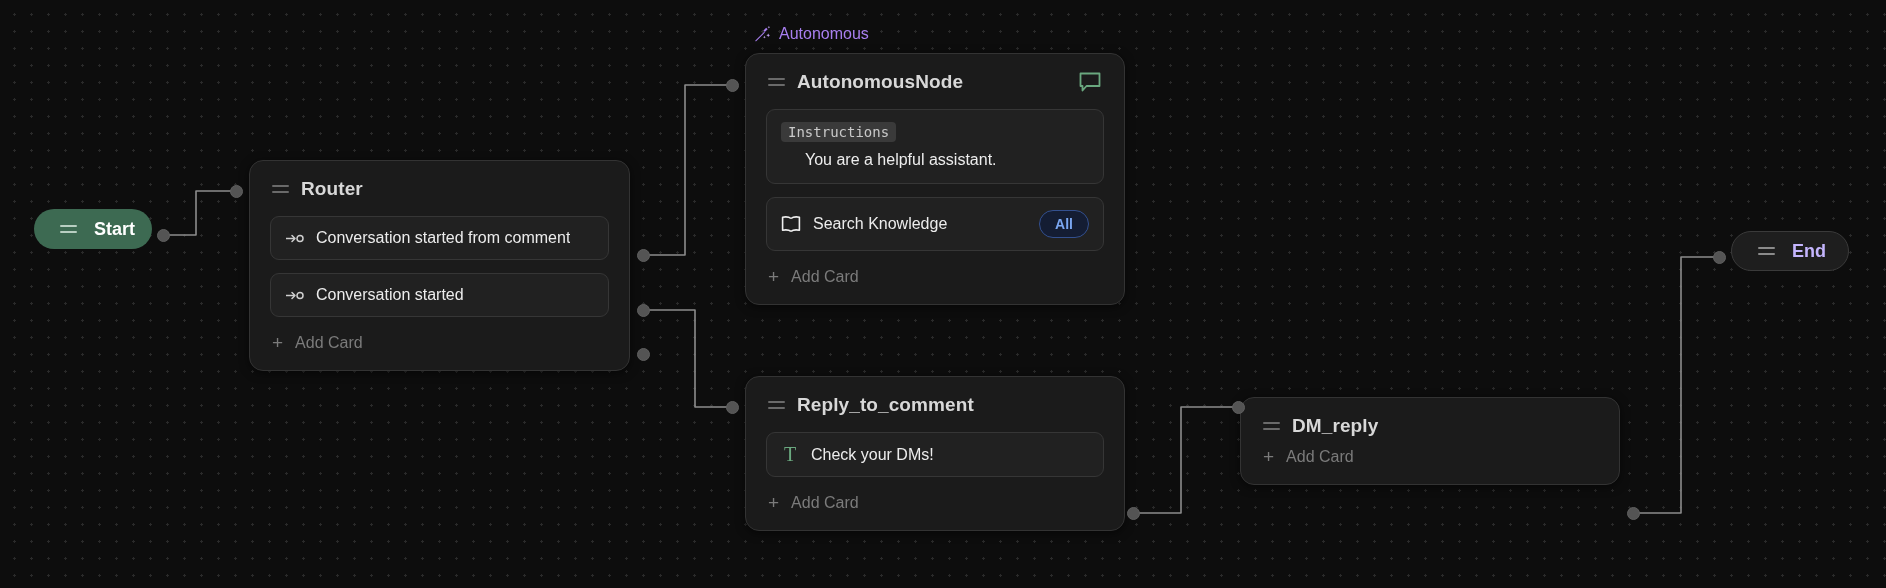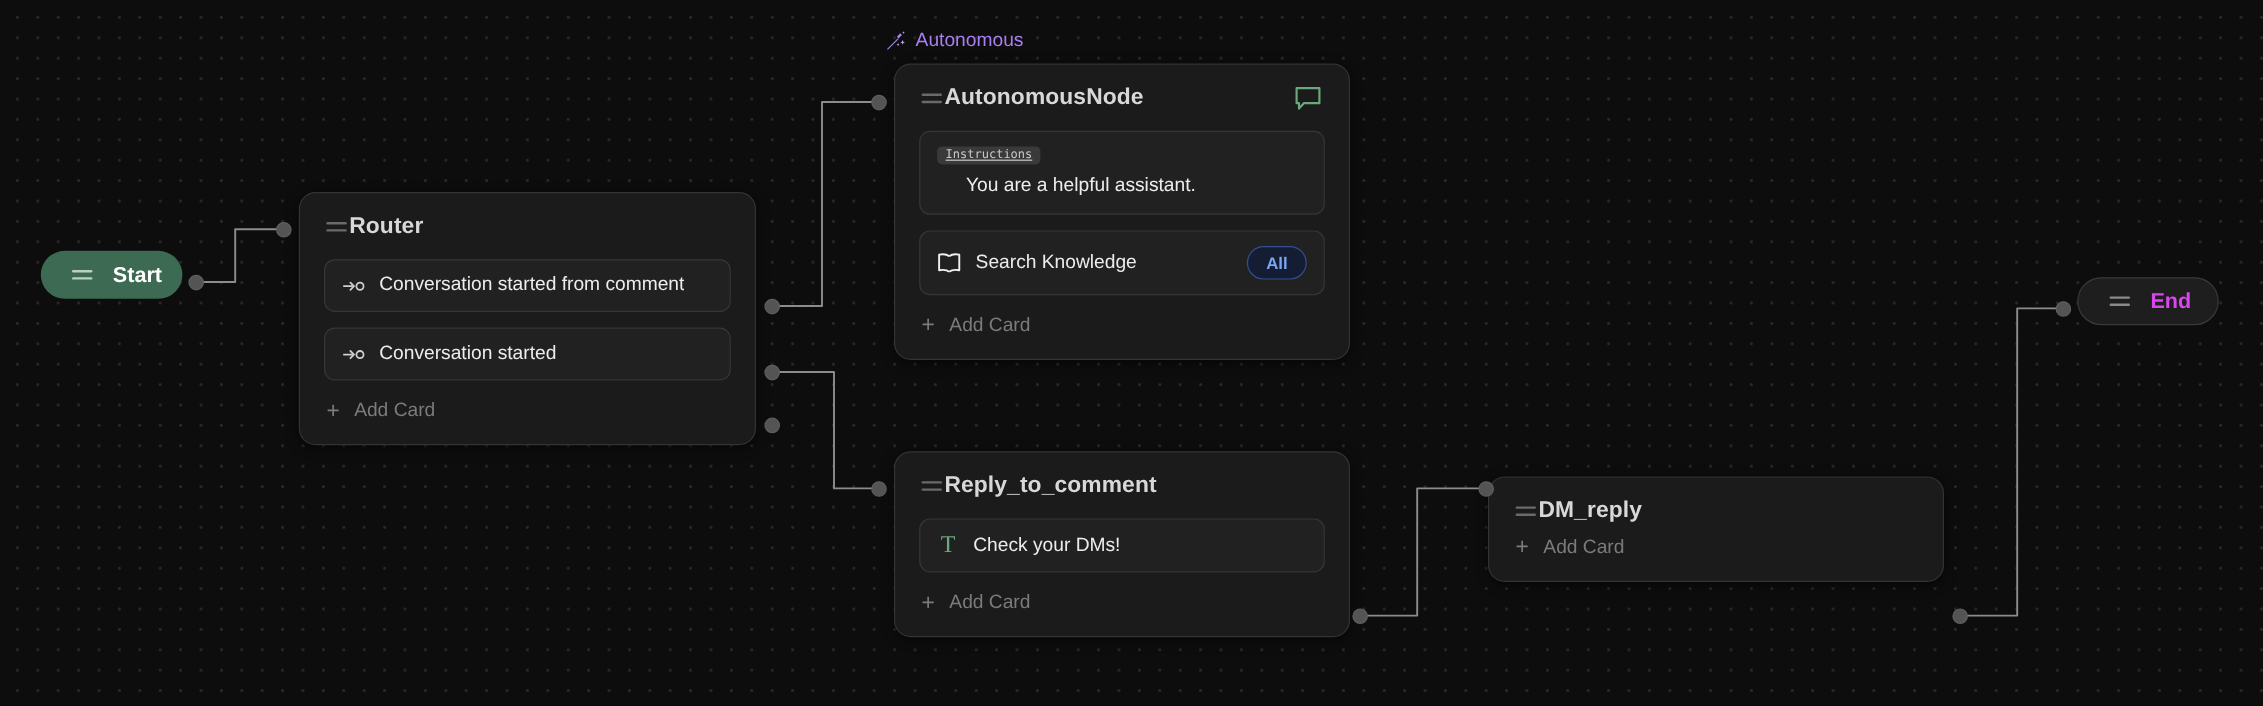--- a/index.html
+++ b/index.html
@@ -21,21 +21,21 @@
 
   
   .node {
     position: absolute;
     background: #1b1b1b;
     border: 1px solid #333333;
     border-radius: 14px;
     box-shadow: 0 2px 10px rgba(0,0,0,.55);
   }
   .node-head {
-    display: flex; align-items: center; gap: 2px;
+    display: flex; align-items: center; gap: 12px;
     padding: 17px 22px 0 22px;
   }
   .grip { display: flex; flex-direction: column; gap: 4px; width: 17px; flex: none; }
   .grip i { display: block; height: 1.6px; background: #6a6a6a; border-radius: 1px; }
   .node-title {
     font-size: 19px; font-weight: bold; color: #d8d8d8;
     letter-spacing: .1px; white-space: nowrap;
   }
   .head-spacer { flex: 1 1 auto; }
   .node-body { padding: 16px 20px 6px 20px; display: flex; flex-direction: column; gap: 13px; }
@@ -63,21 +63,21 @@
   .pill {
     position: absolute;
     display: flex; align-items: center; gap: 17px;
     padding: 0 26px;
     height: 40px;
     border-radius: 24px;
     font-size: 18px; font-weight: bold;
   }
   .pill-start { background: #3d6a52; color: #ffffff; }
   .pill-start .grip i { background: #b9cfc2; }
-  .pill-end { background: #1e1e1e; border: 1px solid #3a3a3a; color: #d946ef; }
+  .pill-end { background: #1e1e1e; border: 1px solid #3a3a3a; color: #c4b5fd; }
   .pill-end .grip i { background: #8a8a8a; }
 
   
   .port {
     position: absolute; width: 13px; height: 13px;
     border-radius: 50%; background: #545454;
     border: 1px solid #5f5f5f;
   }
 
   
@@ -91,21 +91,21 @@
   
   .instructions {
     background: #212121; border: 1px solid #363636; border-radius: 9px;
     padding: 12px 14px 14px 14px;
     display: flex; flex-direction: column; gap: 9px;
   }
   .chip {
     align-self: flex-start;
     background: #3a3a3a; color: #c9c9c9;
     font-family: "DejaVu Sans Mono", monospace;
-    font-size: 10px; padding: 2px 7px; border-radius: 4px; text-decoration: underline;
+    font-size: 14px; padding: 2px 7px; border-radius: 4px;
   }
   .instructions-text { color: #ededed; font-size: 16px; margin-left: 24px; }
 
   
   .badge-all {
     margin-left: auto;
     background: #141d33; border: 1px solid #33508f;
     color: #7aa6f0; font-size: 14px; font-weight: bold;
     border-radius: 999px; padding: 5px 15px;
   }
@@ -176,21 +176,21 @@
     <div class="add-card">
       <span class="add-plus">+</span>
       <span>Add Card</span>
     </div>
   </div>
   <span class="port" style="left:230px; top:185px;"></span>
   <span class="port" style="left:637px; top:249px;"></span>
   <span class="port" style="left:637px; top:304px;"></span>
   <span class="port" style="left:637px; top:348px;"></span>
 
-  <div class="autonomous-badge" style="left:737px; top:25px;">
+  <div class="autonomous-badge" style="left:753px; top:25px;">
     <svg class="wand" viewBox="0 0 18 18">
       <path d="M2.2 15.8 L11.2 6.8 L11.9 7.5 L2.9 16.5 Z" fill="#a87ff0"></path>
       <path d="M10.4 5.6 L13.2 2.8 L14.6 4.2 L11.8 7.0 Z" fill="#a87ff0"></path>
       <path d="M15.2 8.4 l.55 1.35 1.35.55 -1.35.55 -.55 1.35 -.55-1.35 -1.35-.55 1.35-.55 Z" fill="#c6a8f7"></path>
       <path d="M11.4 10.8 l.4 1.0 1.0.4 -1.0.4 -.4 1.0 -.4-1.0 -1.0-.4 1.0-.4 Z" fill="#c6a8f7"></path>
       <path d="M15.9 1.0 l.35.85.85.35 -.85.35 -.35.85 -.35-.85 -.85-.35 .85-.35 Z" fill="#c6a8f7"></path>
     </svg>
     <span>Autonomous</span>
   </div>
 

